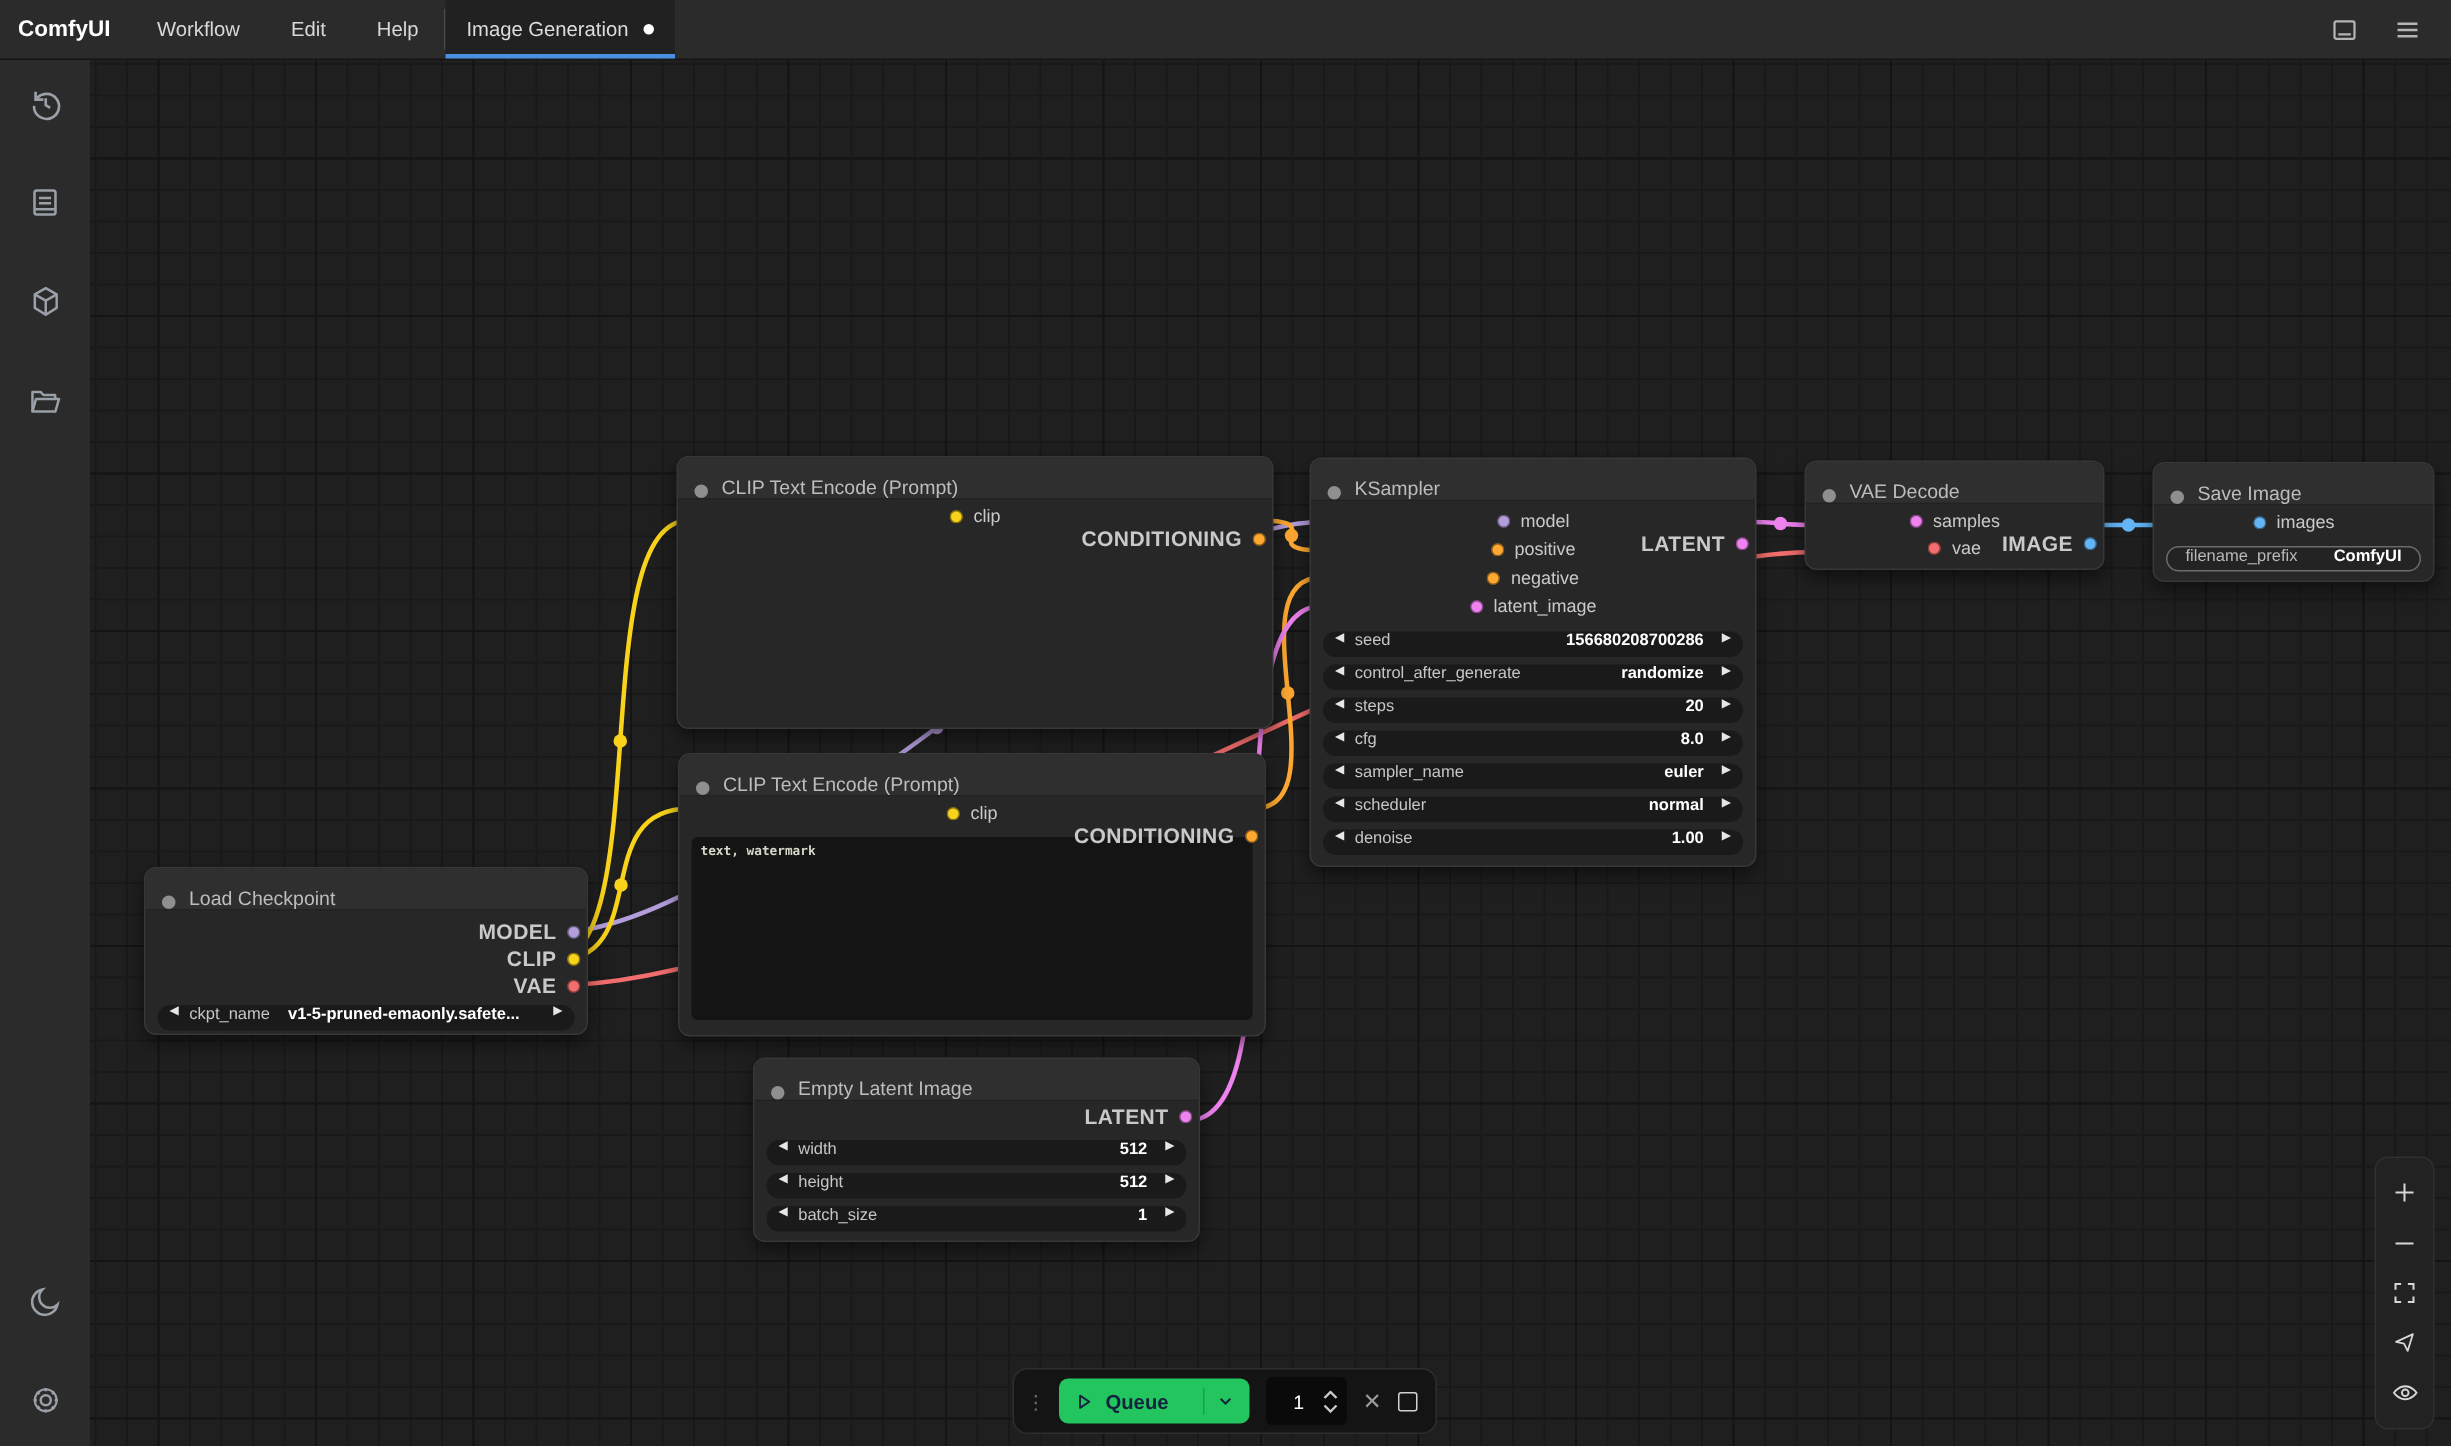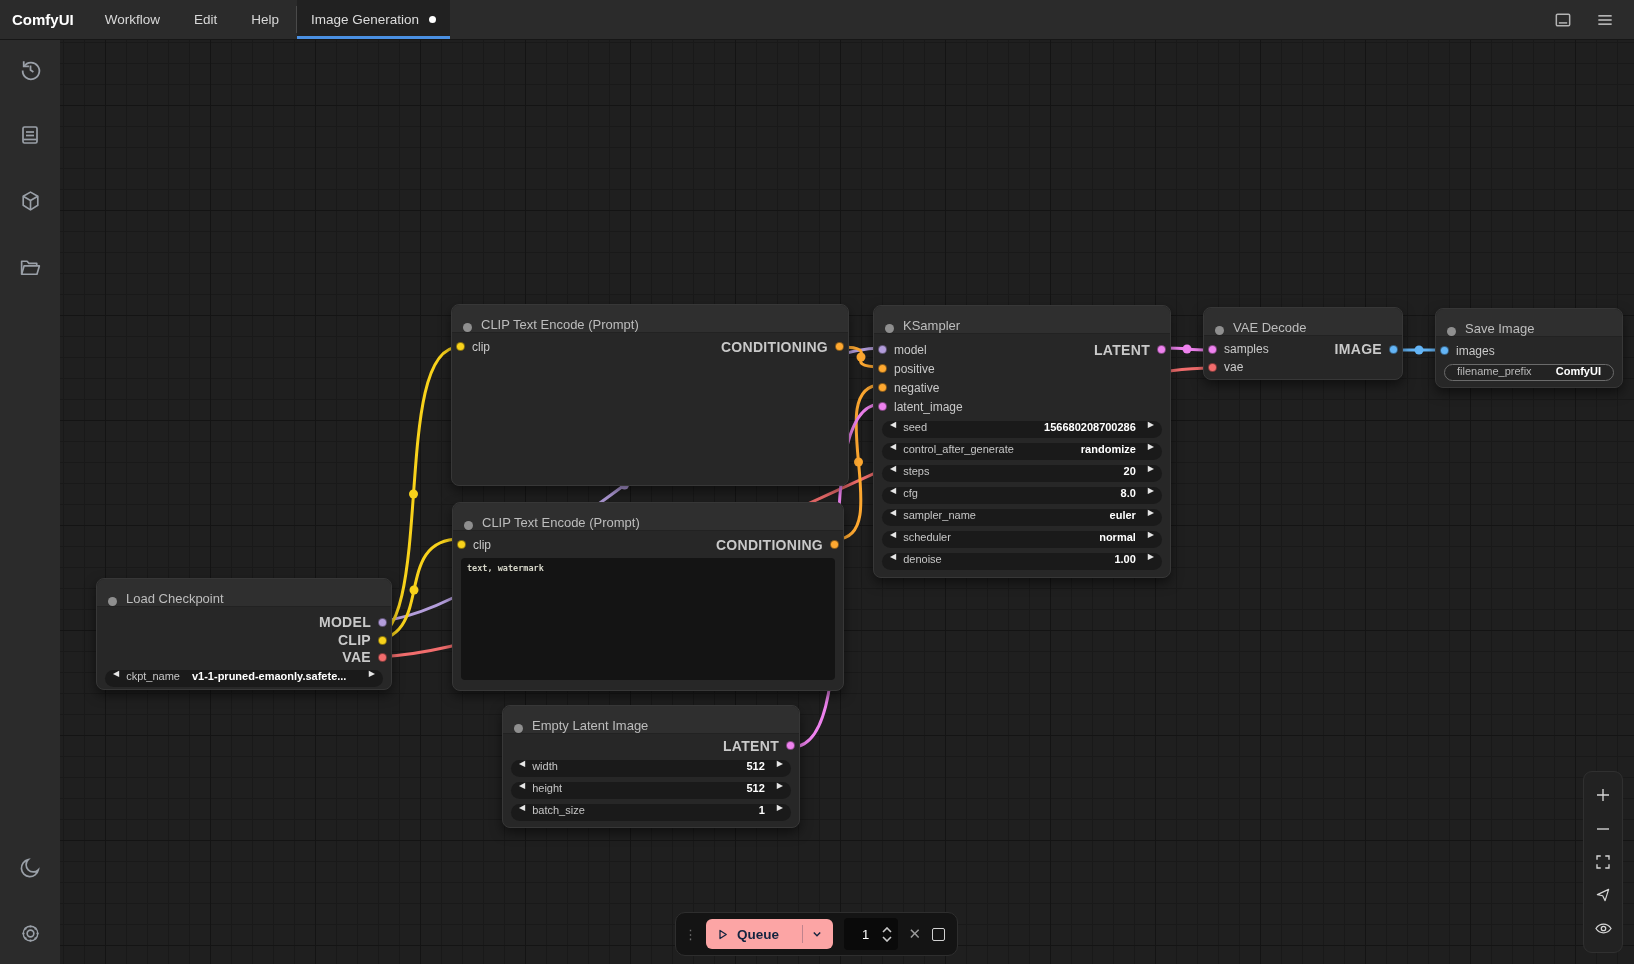--- a/index.html
+++ b/index.html
@@ -36,21 +36,21 @@
   .sb-bottom { margin-top:auto; display:flex; flex-direction:column; gap:40px; margin-bottom:18px; }
   .sb-icon { width:26px; height:26px; color:#9aa0a8; display:flex; align-items:center; justify-content:center; }
 
   
   .node { position:absolute; z-index:2; background:#272727; border:1px solid #373737; border-radius:8px;
           box-shadow:0 5px 12px rgba(0,0,0,.5); color:#c9c9c9; font-size:12px; }
   .node-title { height:28px; background:#2f2f2f; border-radius:8px 8px 0 0; display:flex; align-items:flex-end;
                 gap:9px; padding:0 11px; color:#bdbdbd; font-size:13px; border-bottom:1px solid #222; }
   .status-dot { width:9px; height:9px; border-radius:50%; background:#8f8f8f; flex:none; }
   .rows { padding-top:4px; }
-  .row { height:19px; display:flex; align-items:center; padding:0 4px; }
+  .row { height:19px; display:flex; align-items:center; padding:0 4px;flex-direction:column; }
   .pdot { width:9px; height:9px; border-radius:50%; flex:none; border:1px solid rgba(0,0,0,.45); }
   .in-port { display:flex; align-items:center; gap:7px; }
   .out-port { margin-left:auto; display:flex; align-items:center; gap:7px; }
   .out-label { font-weight:bold; font-size:14px; color:#c9c9c9; letter-spacing:.3px; }
   .in-label { font-size:12px; color:#c9c9c9; }
   .pc-model{background:#b39ddb} .pc-clip{background:#f8d21b} .pc-vae{background:#f26d6d}
   .pc-cond{background:#ffa931} .pc-latent{background:#ee82ee} .pc-image{background:#64b5f6}
 
   .widget { height:17px; background:#1a1a1a; border-radius:9px; margin:5px 8px 0 8px; display:flex;
             align-items:flex-start; padding:0 8px; font-size:11px; color:#c6c6c6; }
@@ -61,21 +61,21 @@
   .widget.no-arrows { border:1px solid #6b6b6b; background:#232323; margin-top:4px; }
   .prompt-box { background:#141414; border-radius:4px; margin:4px 8px; padding:5px 6px;
                 font:bold 8.5px "DejaVu Sans Mono", monospace; color:#d6d6c9; overflow:hidden;
                 white-space:nowrap; }
 
   
   .queue-panel { position:absolute; left:675px; top:912px; width:283px; height:44px; background:#141414;
                  border:1px solid #2e2e2e; border-radius:10px; z-index:4; display:flex; align-items:center;
                  padding:0 12px 0 8px; gap:11px; }
   .drag-handle { color:#707070; font-size:13px; letter-spacing:-2px; }
-  .queue-btn { width:128px; height:30px; background:#fca5a5; border-radius:6px; display:flex;
+  .queue-btn { width:128px; height:30px; background:#22c55e; border-radius:6px; display:flex;
                align-items:center; padding:0 9px; gap:7px; color:#13233f; }
   .queue-label { font-size:13.5px; font-weight:bold; color:#13233f; }
   .queue-chevron { margin-left:auto; border-left:1px solid rgba(10,30,70,.25); padding-left:7px;
                    display:flex; align-items:center; height:18px; }
   .batch-spinner { width:54px; height:32px; background:#0a0a0a; border-radius:4px; display:flex;
                    align-items:center; padding:0 6px; }
   .batch-count { color:#fff; font-size:13px; flex:1; text-align:center; }
   .spin-arrows { display:flex; flex-direction:column; gap:3px; color:#b9b9b9; }
   .x-icon { color:#9a9a9a; font-size:15px; }
   .stop-icon { width:13px; height:13px; border:1.6px solid #d2d2d2; border-radius:2px; }
@@ -207,21 +207,21 @@
       </div>
     <div class="row" style="height:16px">
         <span class="out-port">
           <span class="out-label">VAE</span>
           <span class="pdot pc-vae"></span>
         </span>
       </div>
     <div class="widget">
       <span class="warr">◀</span>
       <span class="wname">ckpt_name</span>
-      <span class="wval-left">v1-1-pruned-emaonly.safete...</span>
+      <span class="wval-left">v1-5-pruned-emaonly.safete...</span>
       <span class="warr" style="margin-left:auto">▶</span>
     </div>
   </div>
 </div>
 
 <div class="node" style="left:451px;top:304px;width:398px;height:182px">
   <div class="node-title">
     <span class="status-dot"></span>
     <span>CLIP Text Encode (Prompt)</span>
   </div>

